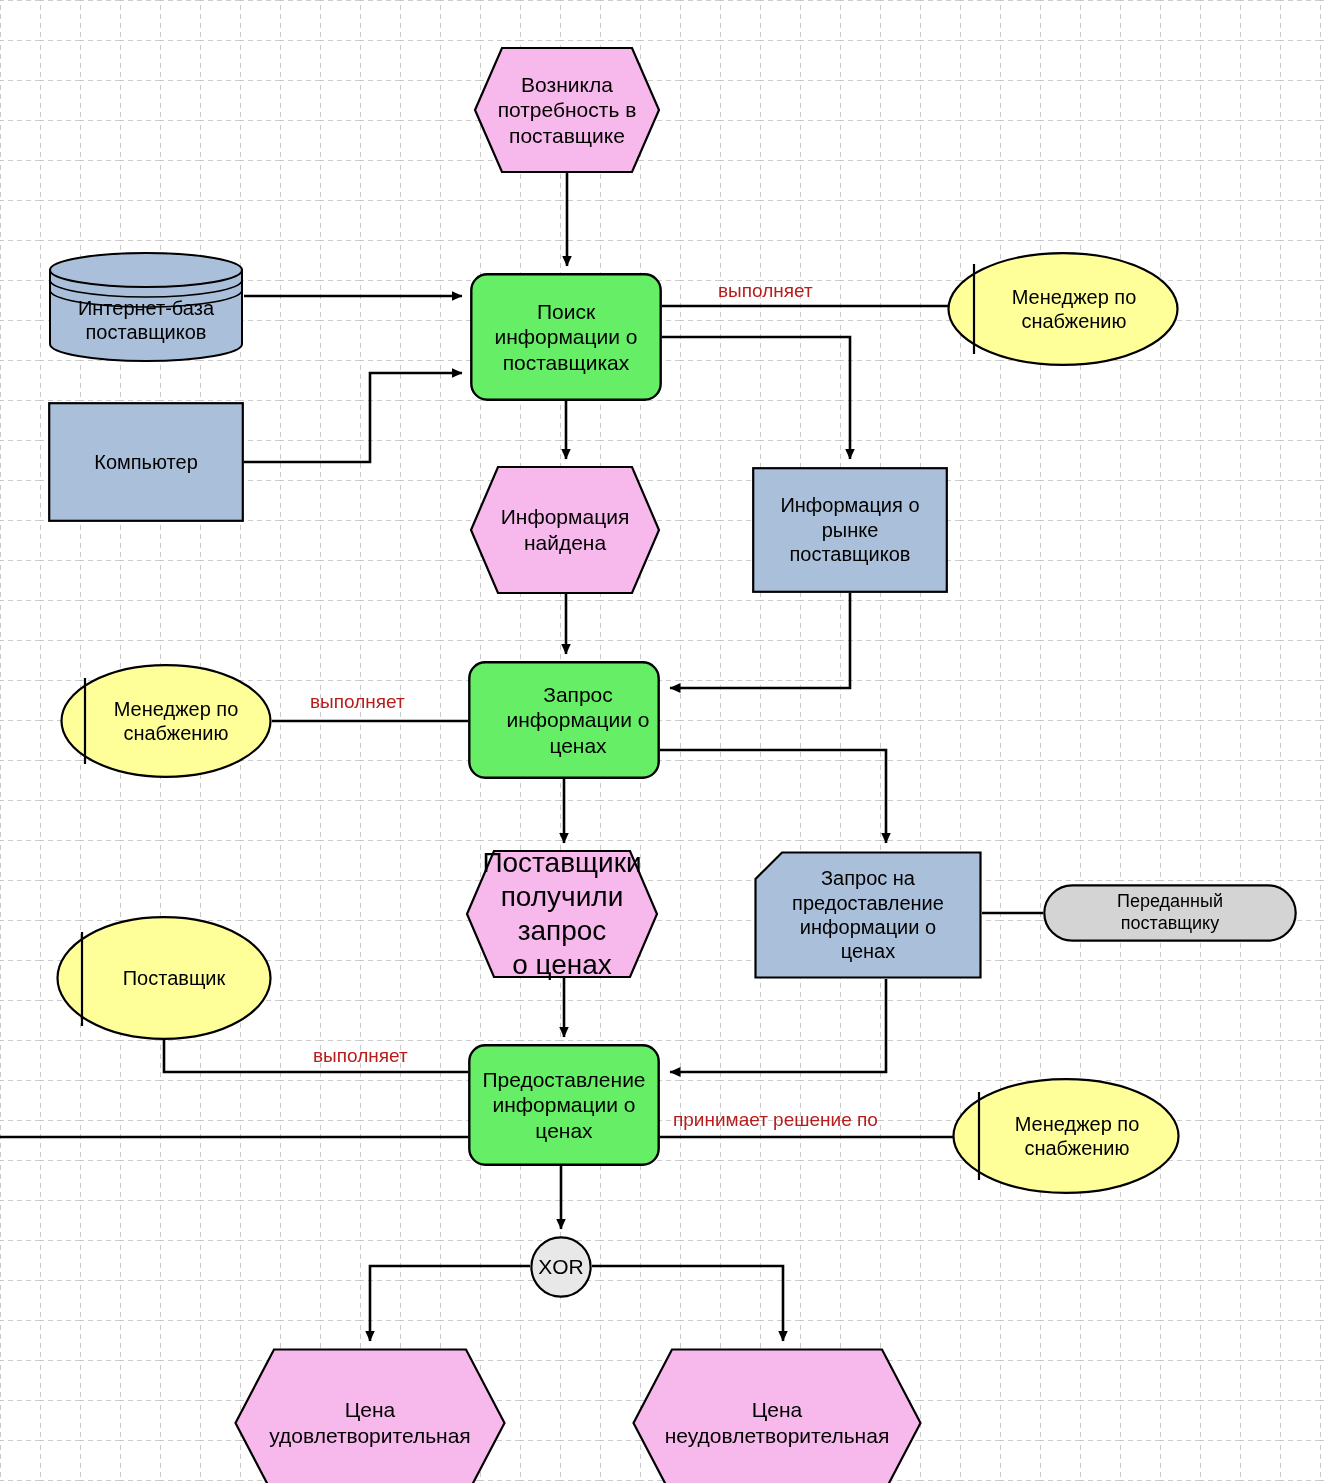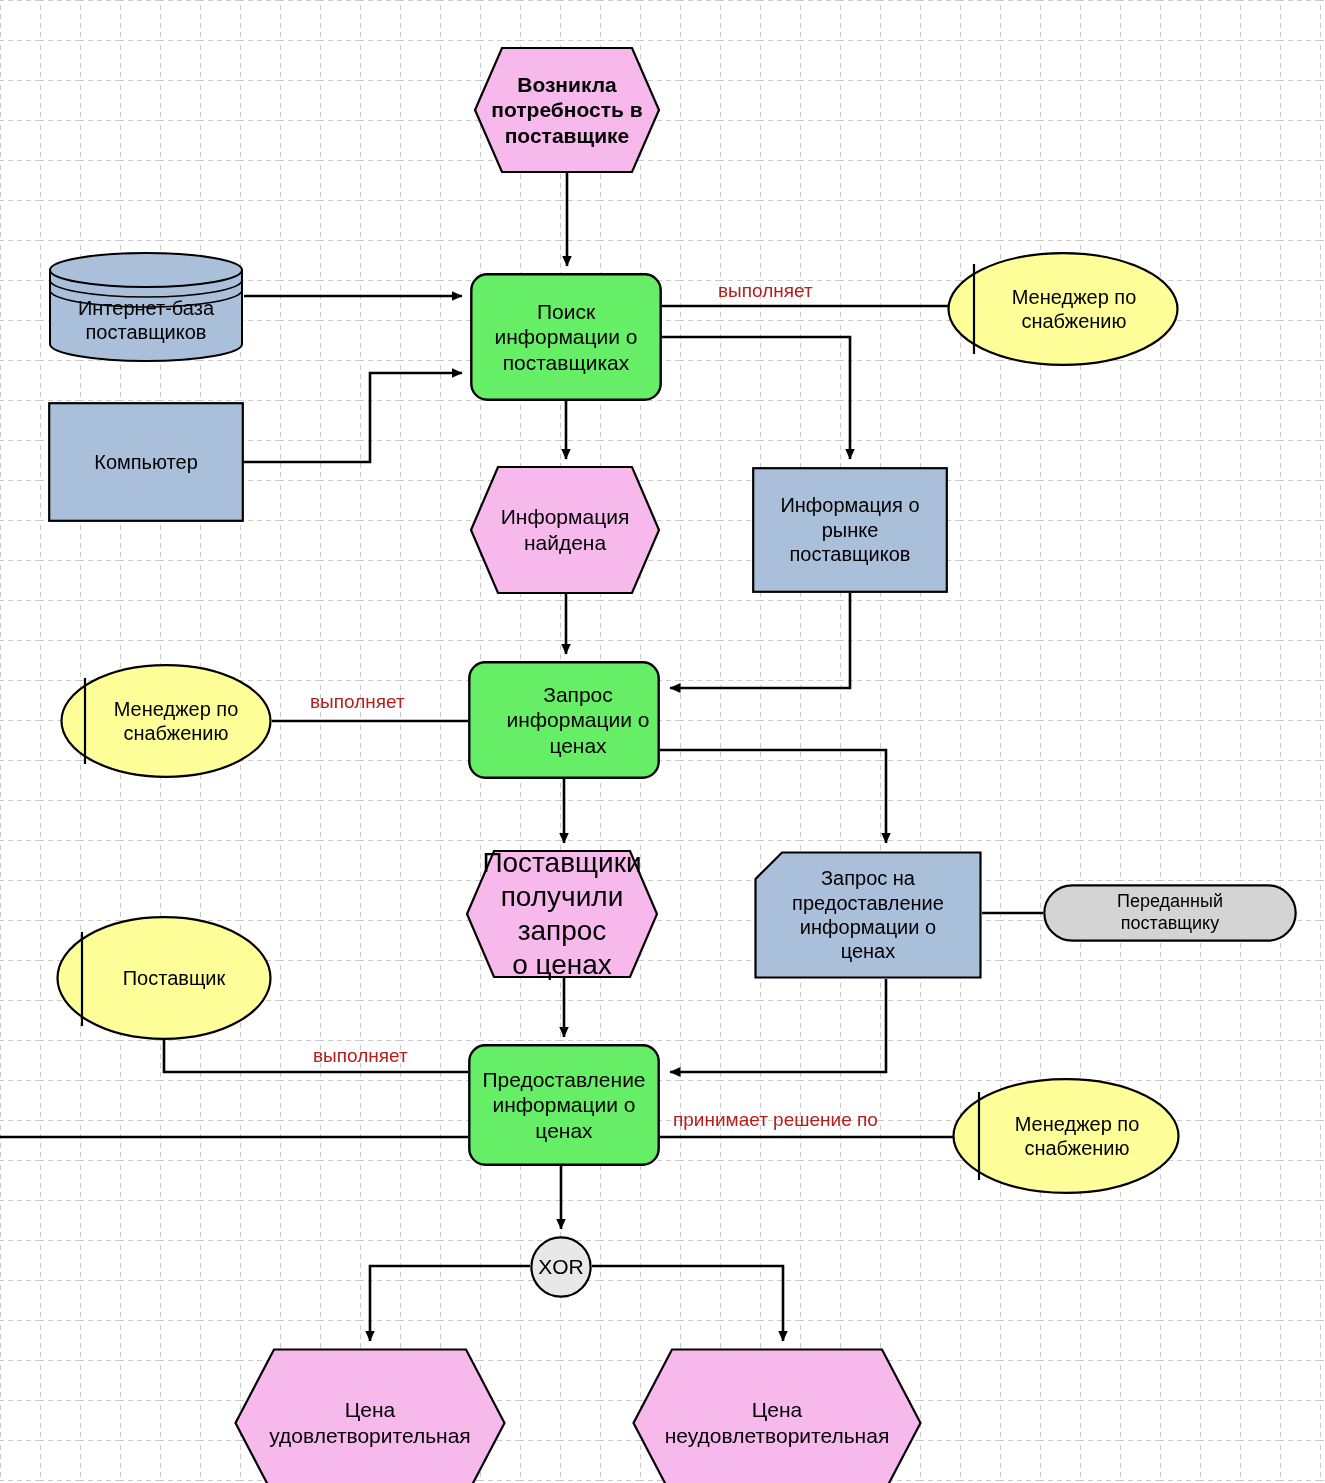--- a/index.html
+++ b/index.html
@@ -128,21 +128,21 @@
       <path d="M 561,1166 L 561,1229" marker-end="url(#ar)"></path>
 
       <path d="M 530,1266 L 370,1266 L 370,1341" marker-end="url(#ar)"></path>
 
       <path d="M 592,1266 L 783,1266 L 783,1341" marker-end="url(#ar)"></path>
 
       <path d="M 370,1483 L 370,1466"></path>
     </g>
   </svg>
 
-  <div class="node" style="left:474px;top:47px;width:186px;height:126px;font-size:21px;font-weight:bold;">
+  <div class="node" style="left:474px;top:47px;width:186px;height:126px;font-size:21px;">
     <svg class="shape-svg" viewBox="0 0 186 126" preserveAspectRatio="none">
       <polygon points="28,1 158,1 185,63 158,125 28,125 1,63" fill="#f7b8ec" stroke="#000000" stroke-width="2.2"></polygon>
     </svg>
     <span class="lbl">Возникла
 потребность в
 поставщике</span>
   </div>
 
   <div class="node" style="left:48px;top:252px;width:196px;height:110px;font-size:20px;">
     <svg class="shape-svg" viewBox="0 0 196 110" preserveAspectRatio="none">

